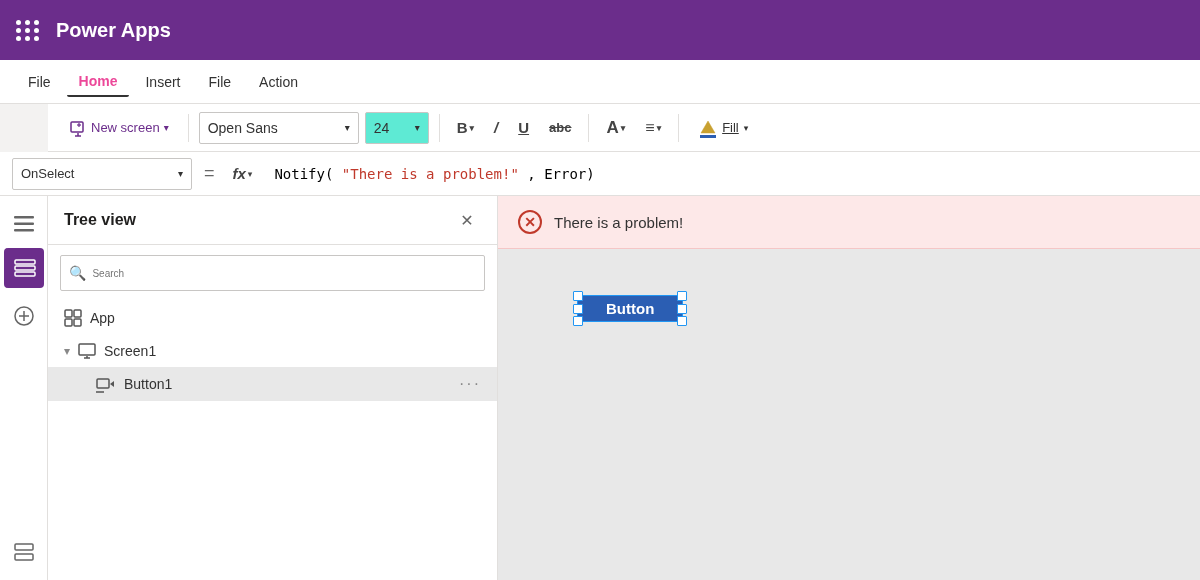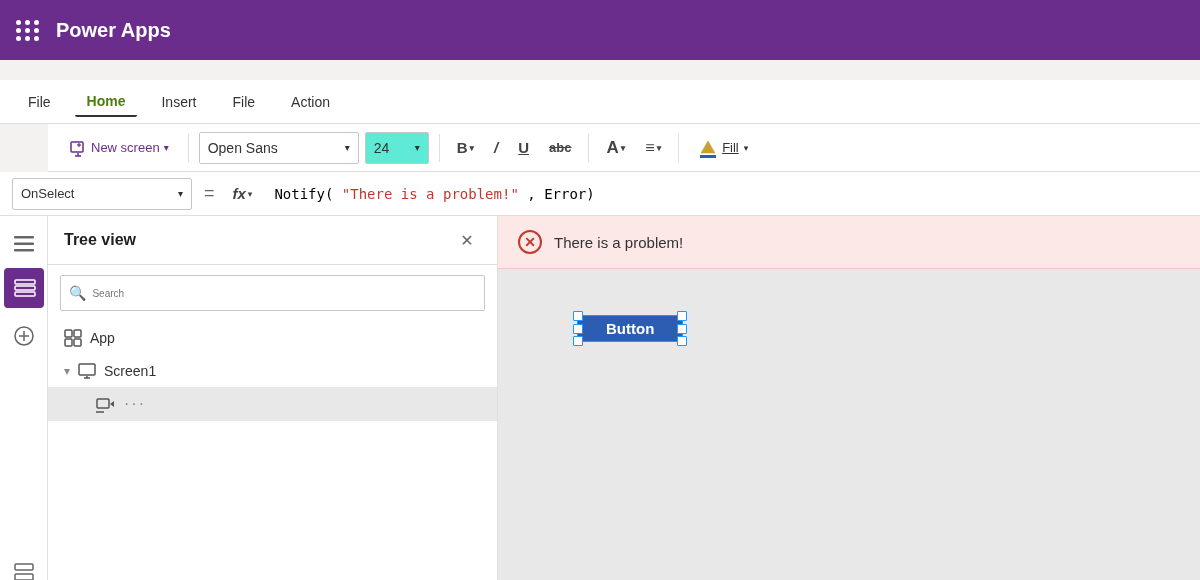--- a/index.html
+++ b/index.html
@@ -27,34 +27,33 @@
       font-weight: 600;
     }
 
     
     .menu-bar {
       background: #ffffff;
       height: 44px;
       display: flex;
       align-items: center;
       padding: 0 16px;
-      gap: 12px;
+      gap: 4px;
       border-bottom: 1px solid #e1dfdd;
-      margin-top: 20px;
     }
     .menu-item {
       padding: 6px 12px;
       font-size: 14px;
       color: #333;
       cursor: pointer;
       border-radius: 2px;
     }
     .menu-item.active {
       font-weight: 600;
-      color: #4d7c0f;
+      color: #ec4899;
       border-bottom: 2px solid #333;
     }
 
     
     .toolbar {
       background: #ffffff;
       height: 48px;
       display: flex;
       align-items: center;
       padding: 0 12px;
@@ -529,20 +528,21 @@
         </svg>
         <span class="tree-item-label">Screen1</span>
       </div>
 
       <div class="tree-item selected" style="padding-left:48px;">
         <svg width="20" height="18" viewBox="0 0 20 18">
           <rect x="1" y="4" width="12" height="9" rx="1" stroke="#555" stroke-width="1.5" fill="none"></rect>
           <path d="M14 9 L18 6 L18 12 Z" fill="#555"></path>
           <line x1="0" y1="17" x2="8" y2="17" stroke="#555" stroke-width="1.5"></line>
         </svg>
+        <span class="tree-item-label">Button1</span>
         <span class="tree-item-more">···</span>
       </div>
     </div>
   </div>
 
   <div class="canvas-area">
     <div class="canvas-bg"></div>
 
     <div class="notification-banner">
       <div class="notif-icon">✕</div>

